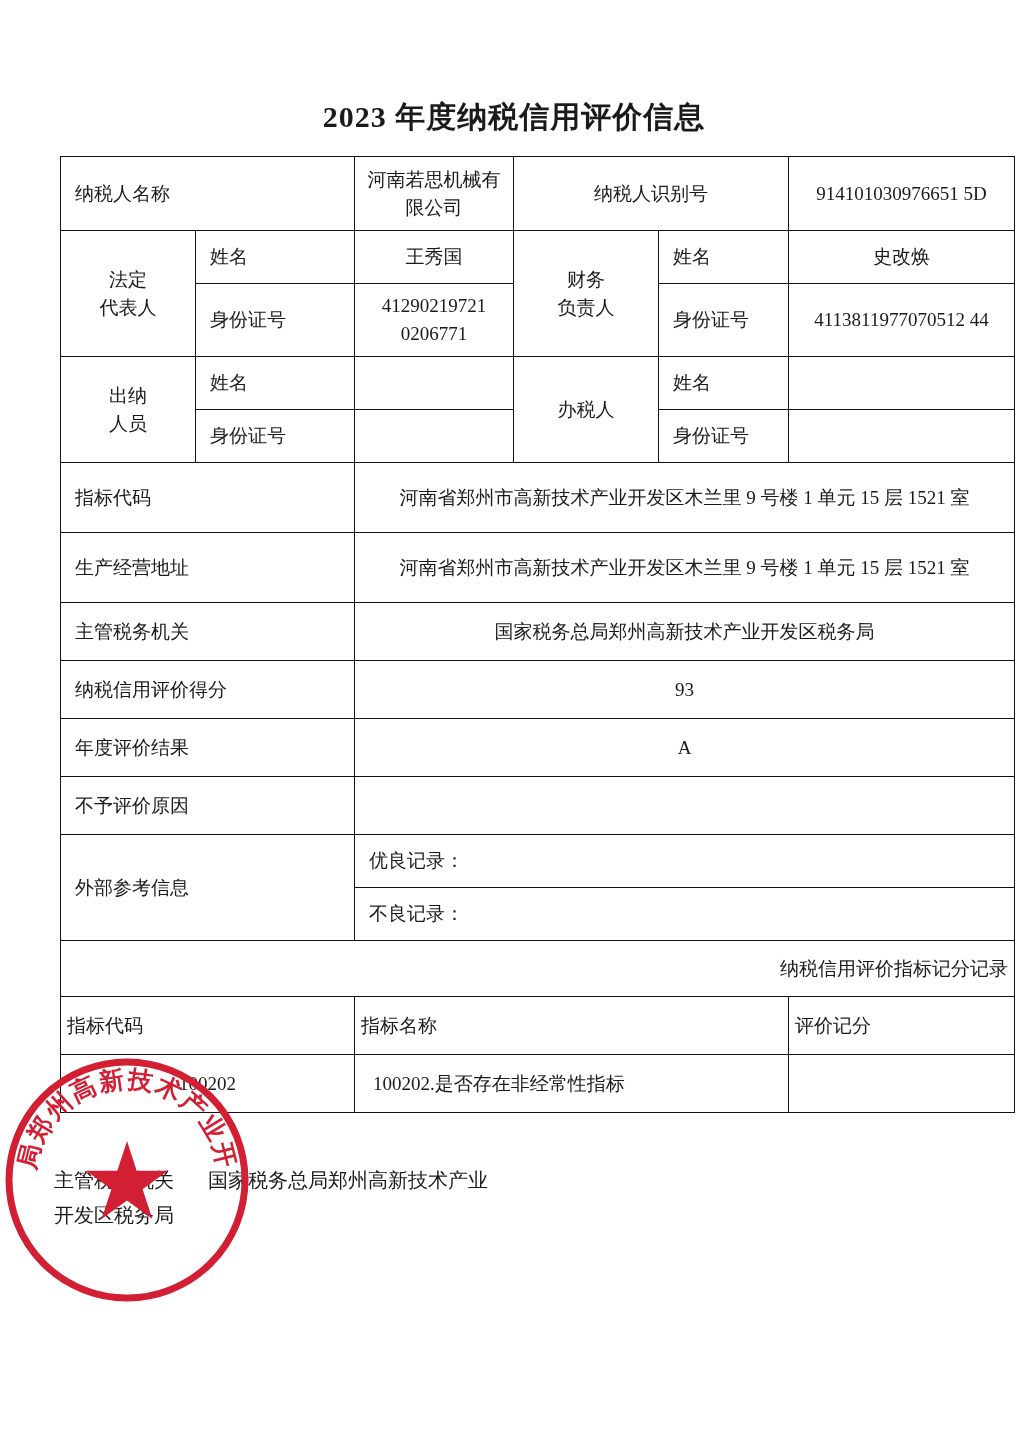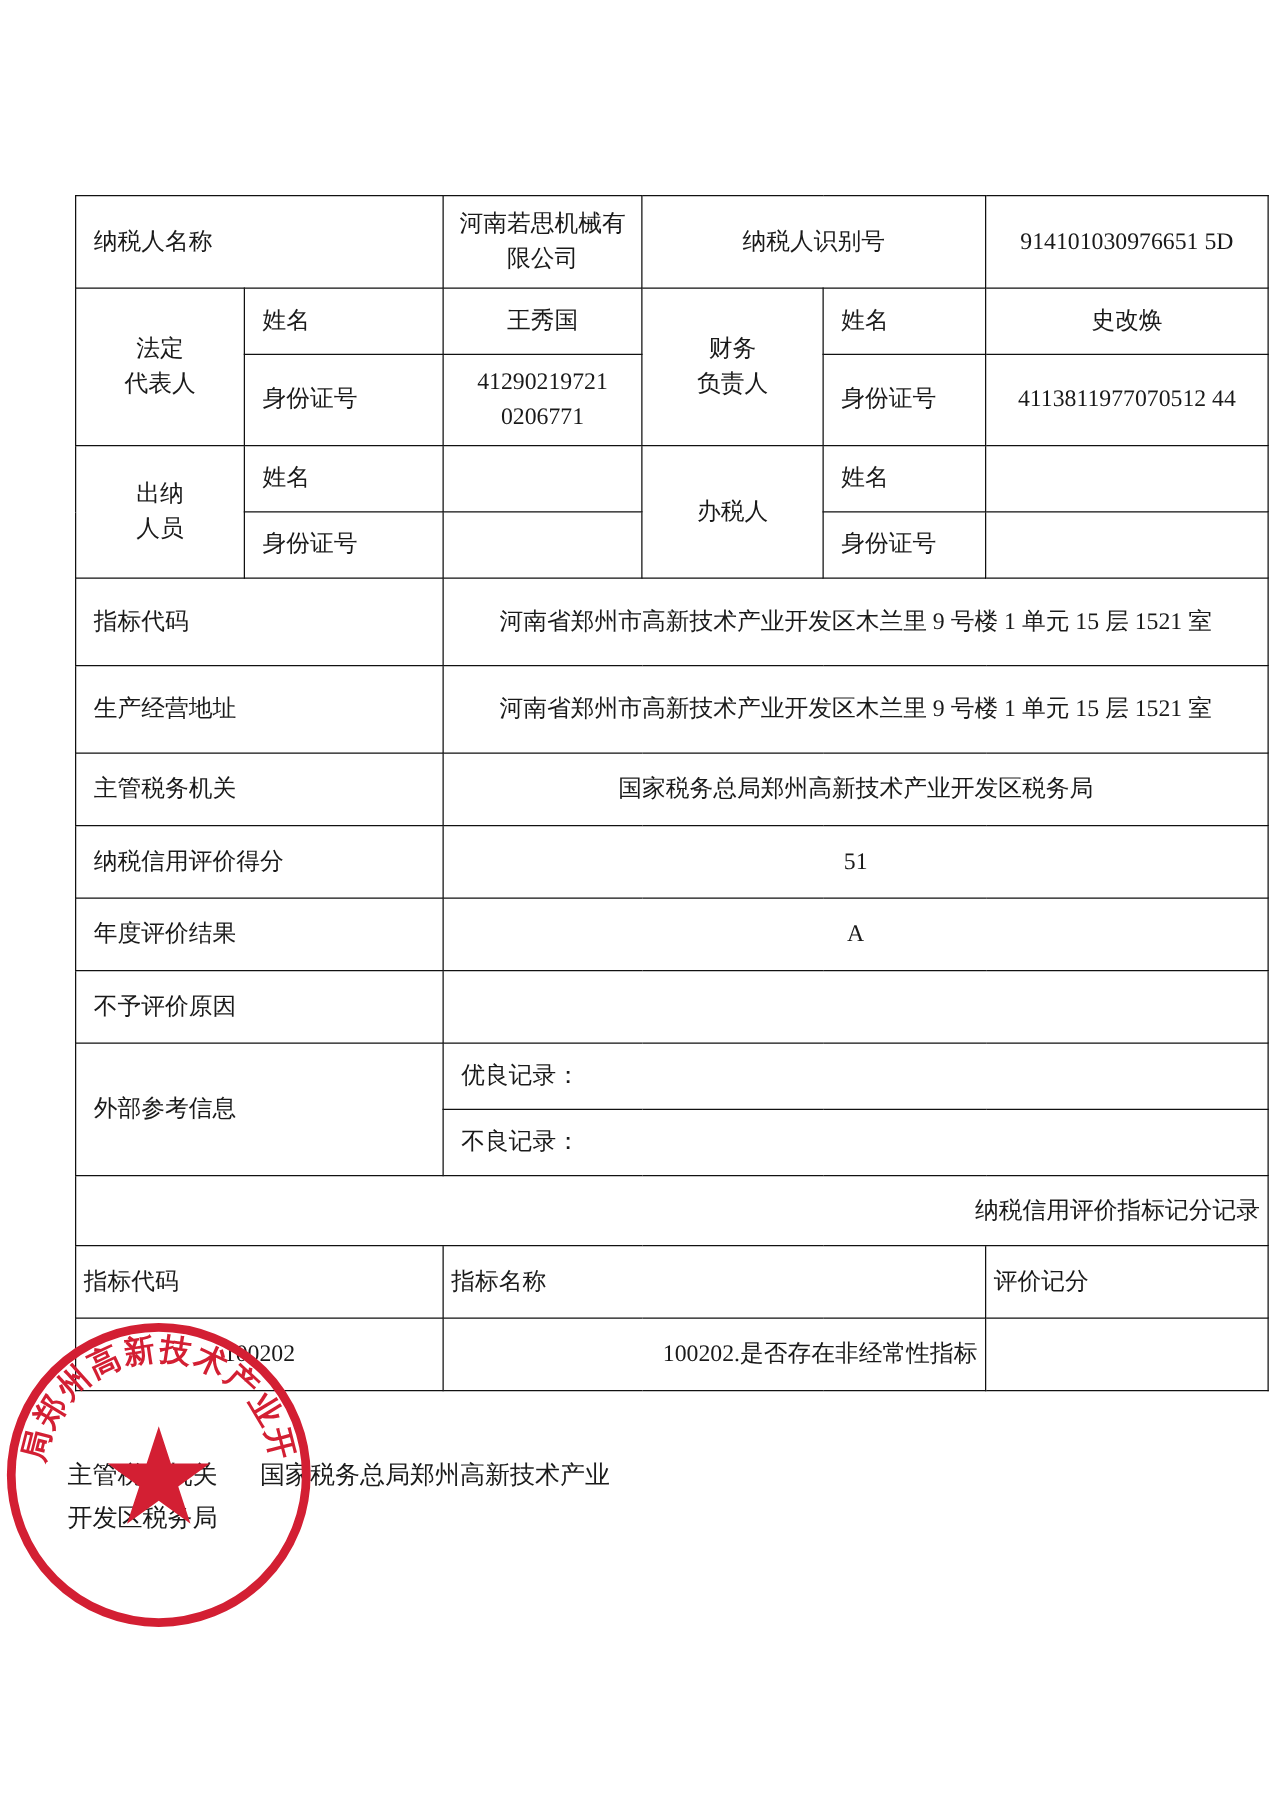--- a/index.html
+++ b/index.html
@@ -59,21 +59,21 @@
   .mixed {
     font-family: "Liberation Serif", "DejaVu Serif", serif;
   }
   .h-two-line { line-height: 1.5; }
   .section-head {
     text-align: right;
     font-size: 20px;
   }
   .col-head { text-align: left; font-size: 20px; }
   .ind-name {
-    text-align: right;
+    text-align: left;
     padding-left: 18px !important;
     font-size: 19px;
   }
   
   .footer {
     position: absolute;
     left: 50px;
     top: 1163px;
     width: 954px;
     height: 90px;
@@ -113,20 +113,21 @@
     font-weight: bold;
     fill: #d31f33;
     letter-spacing: 2px;
   }
 </style>
 </head>
 <body>
 
 <div class="page">
 
+  <div class="doc-title">2023 年度纳税信用评价信息</div>
 
   <table class="main">
     <colgroup>
       <col style="width:135px">
       <col style="width:159px">
       <col style="width:159px">
       <col style="width:145px">
       <col style="width:130px">
       <col style="width:226px">
     </colgroup>
@@ -188,21 +189,21 @@
         <td class="val mixed" colspan="4">河南省郑州市高新技术产业开发区木兰里 9 号楼 1 单元 15 层 1521 室</td>
       </tr>
 
       <tr>
         <td class="lbl" colspan="2" style="height:58px">主管税务机关</td>
         <td class="val mixed" colspan="4">国家税务总局郑州高新技术产业开发区税务局</td>
       </tr>
 
       <tr>
         <td class="lbl" colspan="2" style="height:58px">纳税信用评价得分</td>
-        <td class="val num" colspan="4">51</td>
+        <td class="val num" colspan="4">93</td>
       </tr>
 
       <tr>
         <td class="lbl" colspan="2" style="height:58px">年度评价结果</td>
         <td class="val num" colspan="4">A</td>
       </tr>
 
       <tr>
         <td class="lbl" colspan="2" style="height:58px">不予评价原因</td>
         <td class="val mixed" colspan="4"></td>

